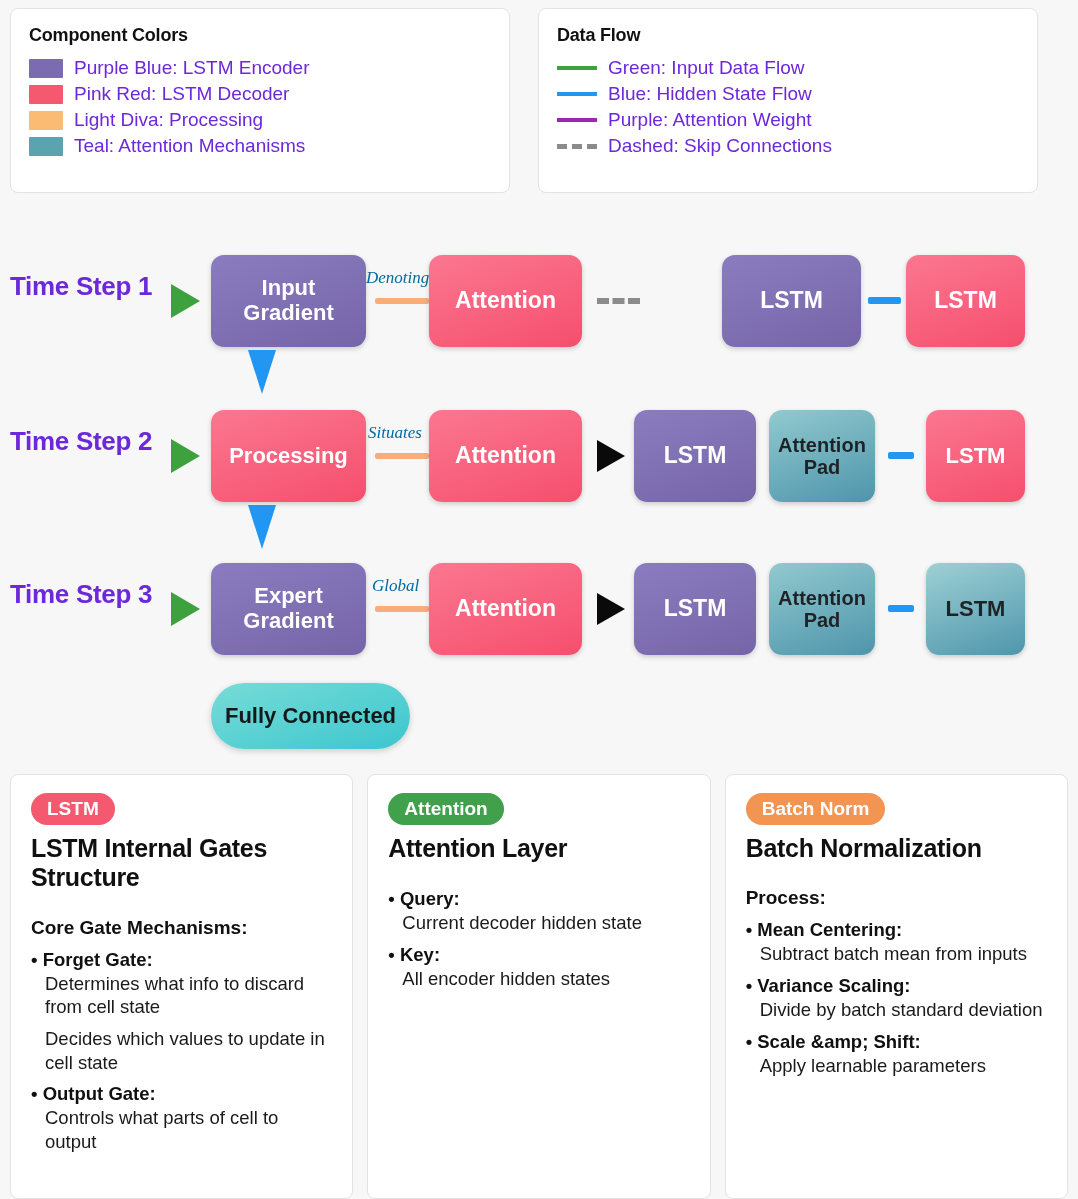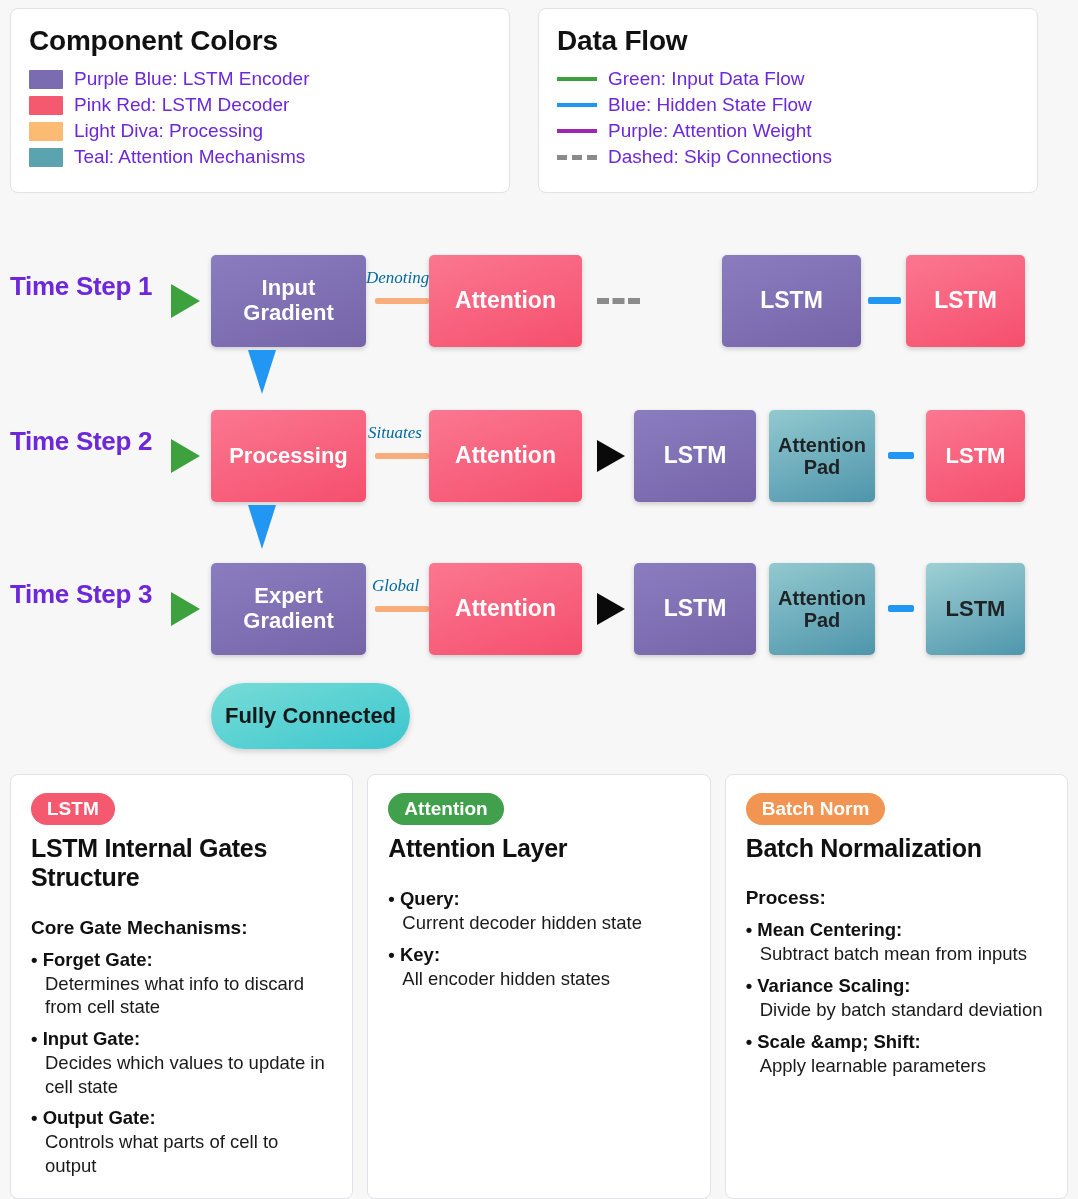--- a/index.html
+++ b/index.html
@@ -20,21 +20,21 @@
   }
   .legend-card {
     background: #ffffff;
     border: 1px solid #e2e3e6;
     border-radius: 8px;
     padding: 16px 18px 20px 18px;
     width: 500px;
     height: 185px;
   }
   .legend-title {
-    font-size: 28px;
+    font-size: 18px;
     font-weight: bold;
     color: #111;
     margin-bottom: 9px;
     letter-spacing: -0.2px;
   }
   .legend-item {
     display: flex;
     align-items: center;
     gap: 11px;
     height: 26px;
@@ -91,21 +91,21 @@
     position: absolute;
     left: 171px;
     width: 0; height: 0;
     border-top: 17px solid transparent;
     border-bottom: 17px solid transparent;
     border-left: 29px solid #3da13d;
   }
 
   .node {
     position: absolute;
-    border-radius: 5px;
+    border-radius: 13px;
     display: flex;
     align-items: center;
     justify-content: center;
     text-align: center;
     font-weight: bold;
     line-height: 1.12;
     box-shadow: 0 2px 5px rgba(0,0,0,0.18);
     padding: 4px 6px;
   }
   .node.purple {
@@ -365,21 +365,20 @@
 
   <div class="info-card">
     <span class="card-badge" style="background:#f5596f">LSTM</span>
     <div class="card-title">LSTM Internal Gates Structure</div>
     <div class="card-section">Core Gate Mechanisms:</div>
     <div class="bullet">
       <div class="bullet-term">Forget Gate:</div>
       <div class="bullet-desc">Determines what info to discard from cell state</div>
     </div>
     <div class="bullet">
-      <div class="bullet-term">Input Gate:</div>
       <div class="bullet-desc">Decides which values to update in cell state</div>
     </div>
     <div class="bullet">
       <div class="bullet-term">Output Gate:</div>
       <div class="bullet-desc">Controls what parts of cell to output</div>
     </div>
   </div>
 
   <div class="info-card">
     <span class="card-badge" style="background:#41a04b">Attention</span>

